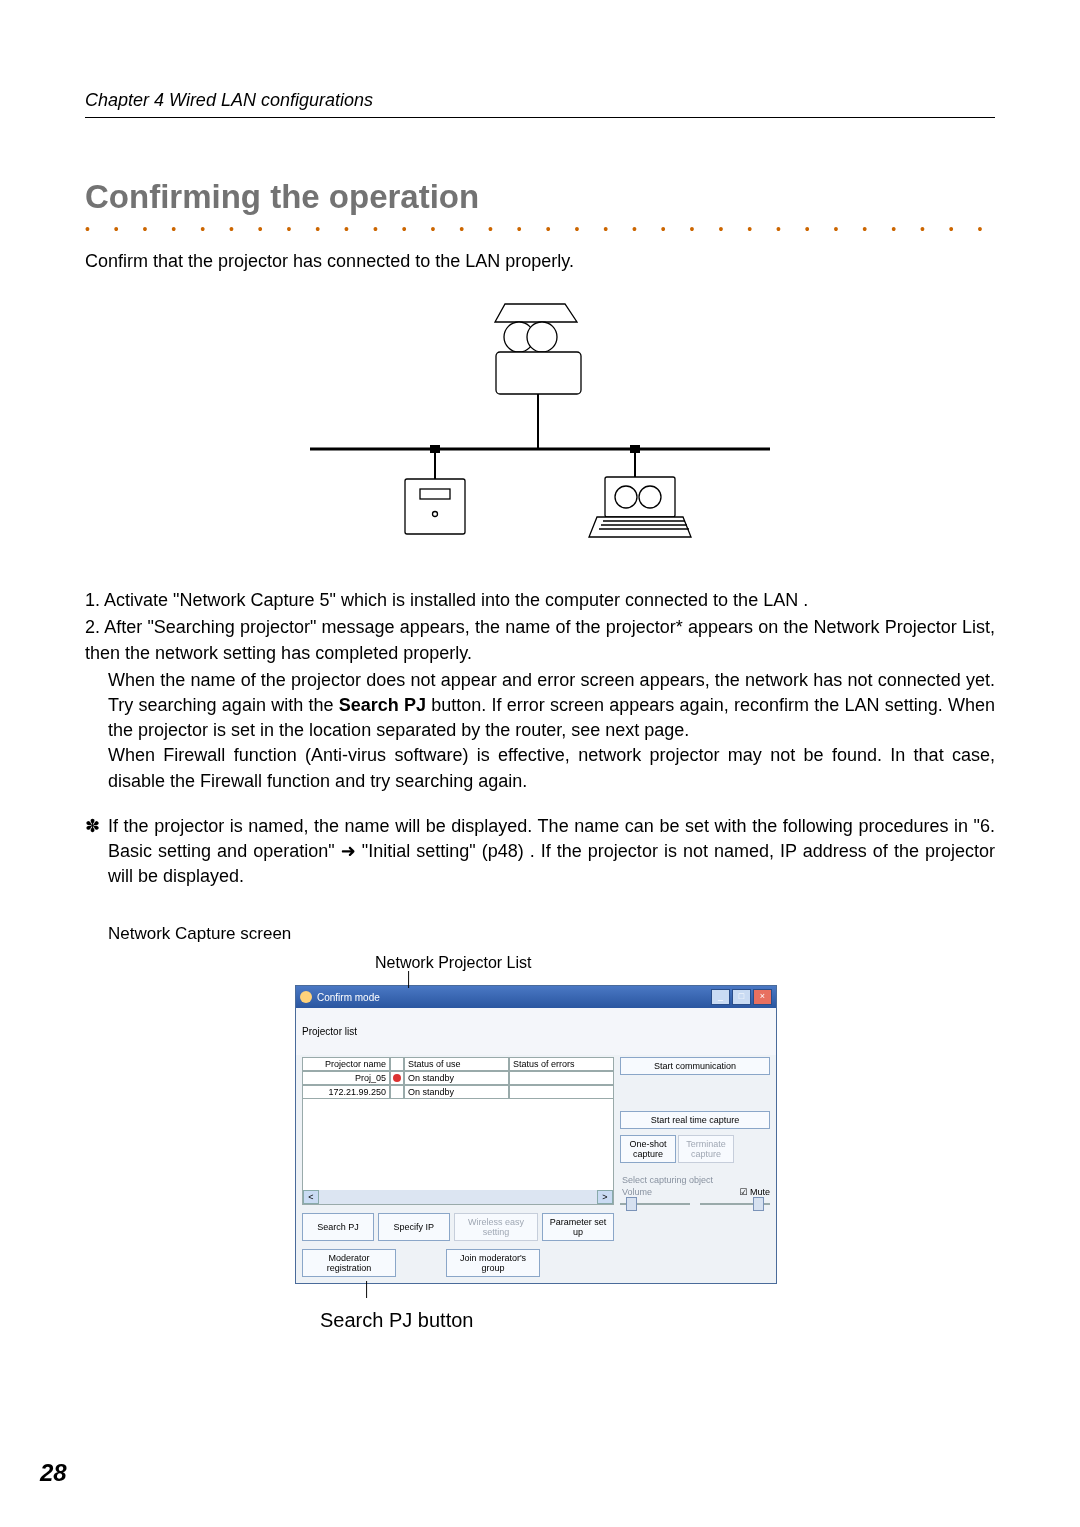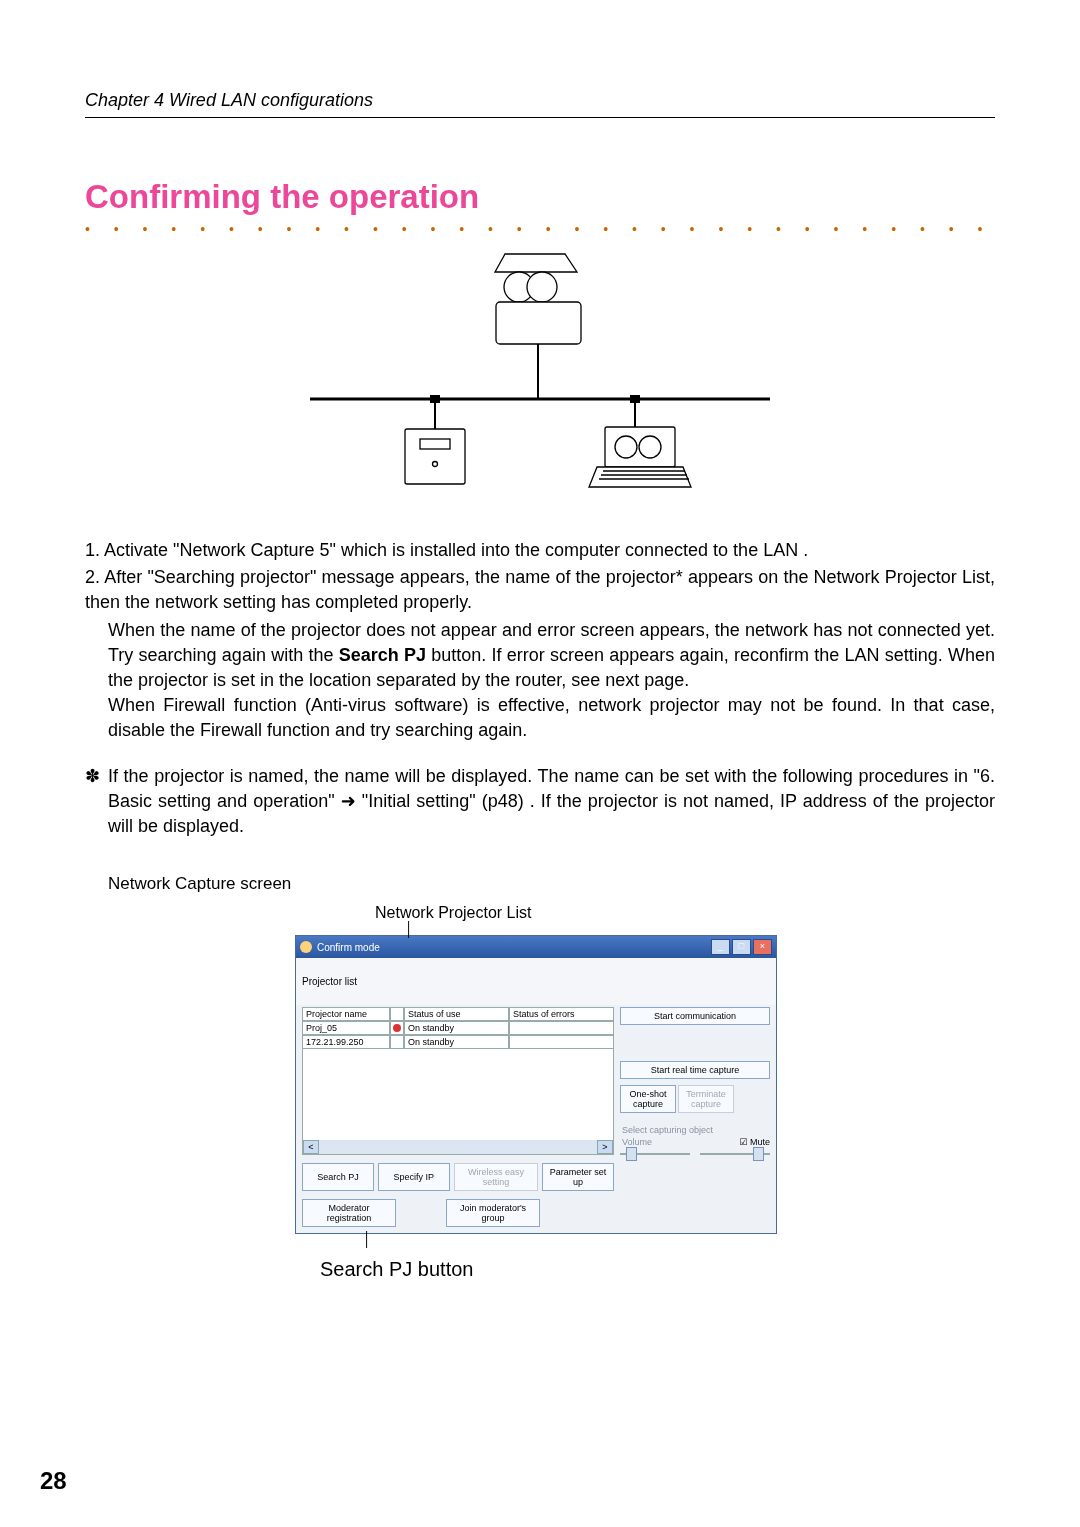--- a/index.html
+++ b/index.html
@@ -20,21 +20,21 @@
   .header-line {
     border-bottom: 1px solid #000;
     padding-bottom: 6px;
     margin-bottom: 60px;
   }
   .chapter {
     font-style: italic;
     font-size: 18px;
   }
   h1.section-title {
-    color: #ec4899;
+    color: #737373;
     font-size: 33px;
     font-weight: 700;
     margin: 0 0 5px 0;
   }
   .dotted-rule {
     color: #cc6600;
     font-size: 14px;
     letter-spacing: 10px;
     white-space: nowrap;
     overflow: hidden;
@@ -137,21 +137,21 @@
   .table-head, .table-row {
     display: flex;
   }
   .th, .td {
     border: 1px solid #9aa;
     background: #fff;
     padding: 1px 3px;
     font-size: 9px;
     box-sizing: border-box;
   }
-  .col-name   { width: 88px; }
+  .col-name   { width: 88px; text-align: right; }
   .col-mark   { width: 14px; padding:0; }
   .col-status { width: 105px; }
   .col-err    { width: 105px; }
   .dot-indicator {
     width: 8px; height: 8px; border-radius: 50%;
     background: #d33; margin: 2px auto;
   }
   .filler {
     border: 1px solid #9aa;
     border-top: none;
@@ -201,41 +201,43 @@
 
   .btn-row-bottom {
     display:flex; gap:4px; margin-top:8px;
   }
   .btn-row-bottom .app-btn { margin-bottom:0; }
   .btn-row-bottom .wide { flex:1.2; }
   .btn-row-bottom .reg  { flex:1; }
 
   .page-number {
     position: absolute;
-    bottom: 32px;
+    bottom: 40px;
     left: 40px;
     font-weight: 700;
+    font-style: italic;
     font-size: 24px;
   }
 
   
   .diagram svg { width: 460px; height: 260px; }
 </style>
 </head>
 <body>
 
 <div class="page">
 
   <div class="header-line">
     <span class="chapter">Chapter 4 Wired LAN configurations</span>
   </div>
 
   <h1 class="section-title">Confirming the operation</h1>
   <div class="dotted-rule">• • • • • • • • • • • • • • • • • • • • • • • • • • • • • • • • • • • • • • • • • • • • • • • • • •</div>
 
+  <p class="intro body-text">Confirm that the projector has connected to the LAN properly.</p>
 
   <div class="diagram">
     <svg viewBox="0 0 460 260">
 
       <g stroke="#000" fill="#fff" stroke-width="1.3">
         <path d="M195 5 l60 0 l12 18 l-82 0 z"></path>
         <ellipse cx="209" cy="38" rx="15" ry="15"></ellipse>
         <ellipse cx="232" cy="38" rx="15" ry="15"></ellipse>
         <rect x="186" y="53" width="85" height="42" rx="4"></rect>
       </g>

